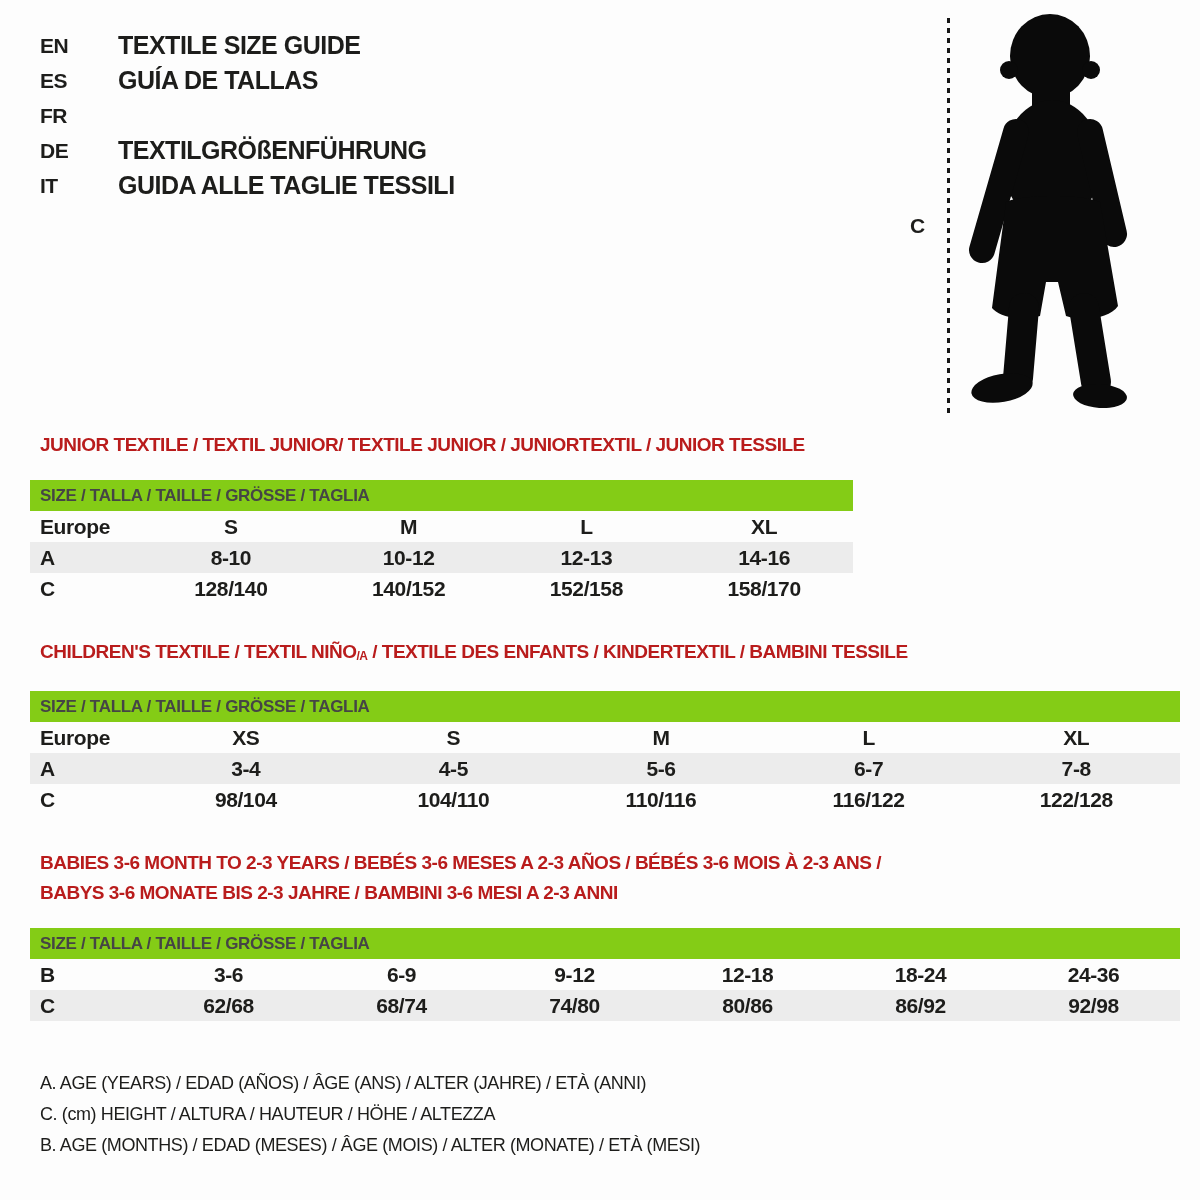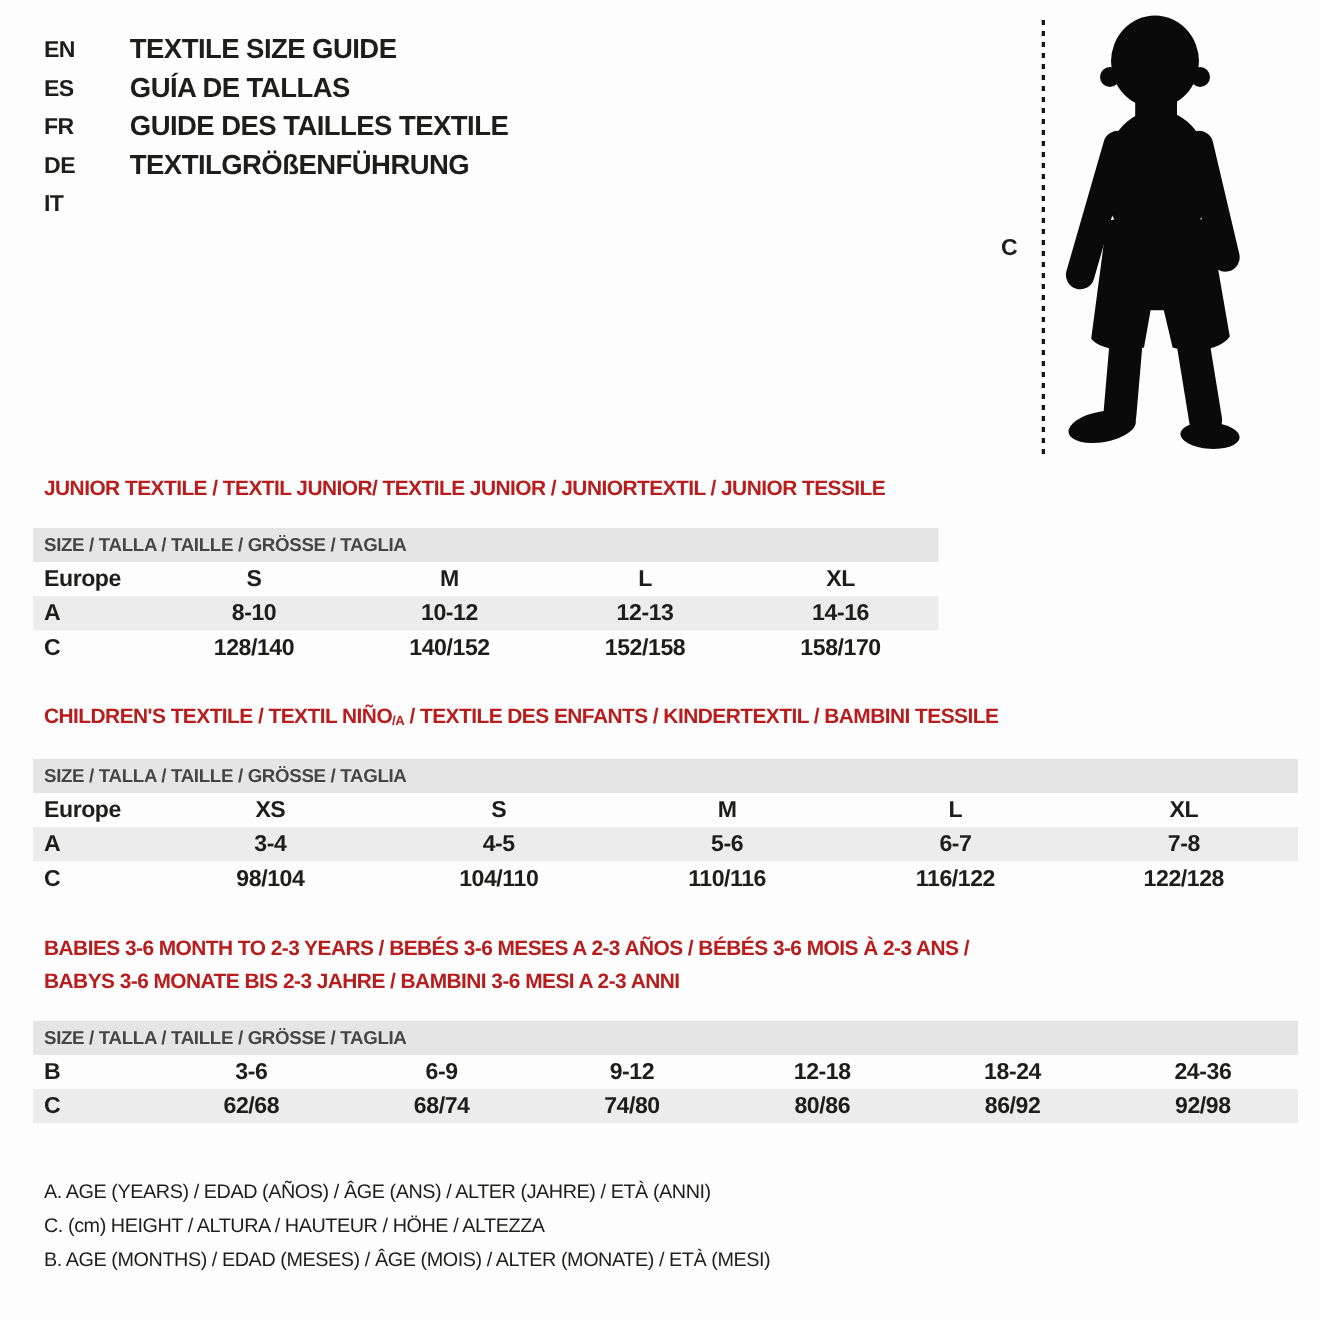--- a/index.html
+++ b/index.html
@@ -24,21 +24,21 @@
     background:repeating-linear-gradient(to bottom,#161616 0 5px,transparent 5px 10px);
   }
   .height-label { position:absolute; left:910px; top:214px; font-size:21px; font-weight:bold; }
   .silhouette { position:absolute; left:962px; top:10px; width:178px; height:402px; }
   
   .section { position:absolute; left:30px; }
   .sec-title { font-size:19px; font-weight:bold; letter-spacing:-0.5px; padding-left:10px; line-height:22px; color:#b91c1c; }
   .sec-title .sub { font-size:12px; vertical-align:-2px; }
   .title-gap { height:24px; }
   .size-bar {
-    height:31px; background:#e5e5e5; display:flex; align-items:center;
+    height:31px; background:#84cc16; display:flex; align-items:center;
     padding-left:10px; font-size:17px; font-weight:bold; color:#454545; letter-spacing:-0.3px;
   }
   .trow { display:grid; height:31px; align-items:center; font-size:21px; font-weight:bold; letter-spacing:-0.4px; }
   .t1 { width:823px; }
   .t2, .t3 { width:1150px; }
   .t1 .trow { grid-template-columns:112px repeat(4,1fr); }
   .t2 .trow { grid-template-columns:112px repeat(5,1fr); }
   .t3 .trow { grid-template-columns:112px repeat(6,1fr); }
   .trow .lbl { padding-left:10px; text-align:left; }
   .trow .c { text-align:center; }
@@ -56,28 +56,28 @@
     <div class="lang-row">
       <span class="lang-code">EN</span>
       <span class="lang-label">TEXTILE SIZE GUIDE</span>
     </div>
     <div class="lang-row">
       <span class="lang-code">ES</span>
       <span class="lang-label">GUÍA DE TALLAS</span>
     </div>
     <div class="lang-row">
       <span class="lang-code">FR</span>
-      <span class="lang-label">GUIDE DES TAILLES TEXTILE</span>
     </div>
     <div class="lang-row">
       <span class="lang-code">DE</span>
       <span class="lang-label">TEXTILGRÖßENFÜHRUNG</span>
     </div>
     <div class="lang-row">
       <span class="lang-code">IT</span>
+      <span class="lang-label">GUIDA ALLE TAGLIE TESSILI</span>
     </div>
   </div>
 
   <div class="height-line"></div>
   <div class="height-label">C</div>
   <svg class="silhouette" viewBox="0 0 178 402" xmlns="http://www.w3.org/2000/svg" aria-hidden="true">
     <g fill="#0a0a0a" stroke="#0a0a0a">
       <ellipse cx="88" cy="46" rx="40" ry="42" stroke="none"></ellipse>
       <circle cx="47" cy="60" r="9" stroke="none"></circle>
       <circle cx="129" cy="60" r="9" stroke="none"></circle>

